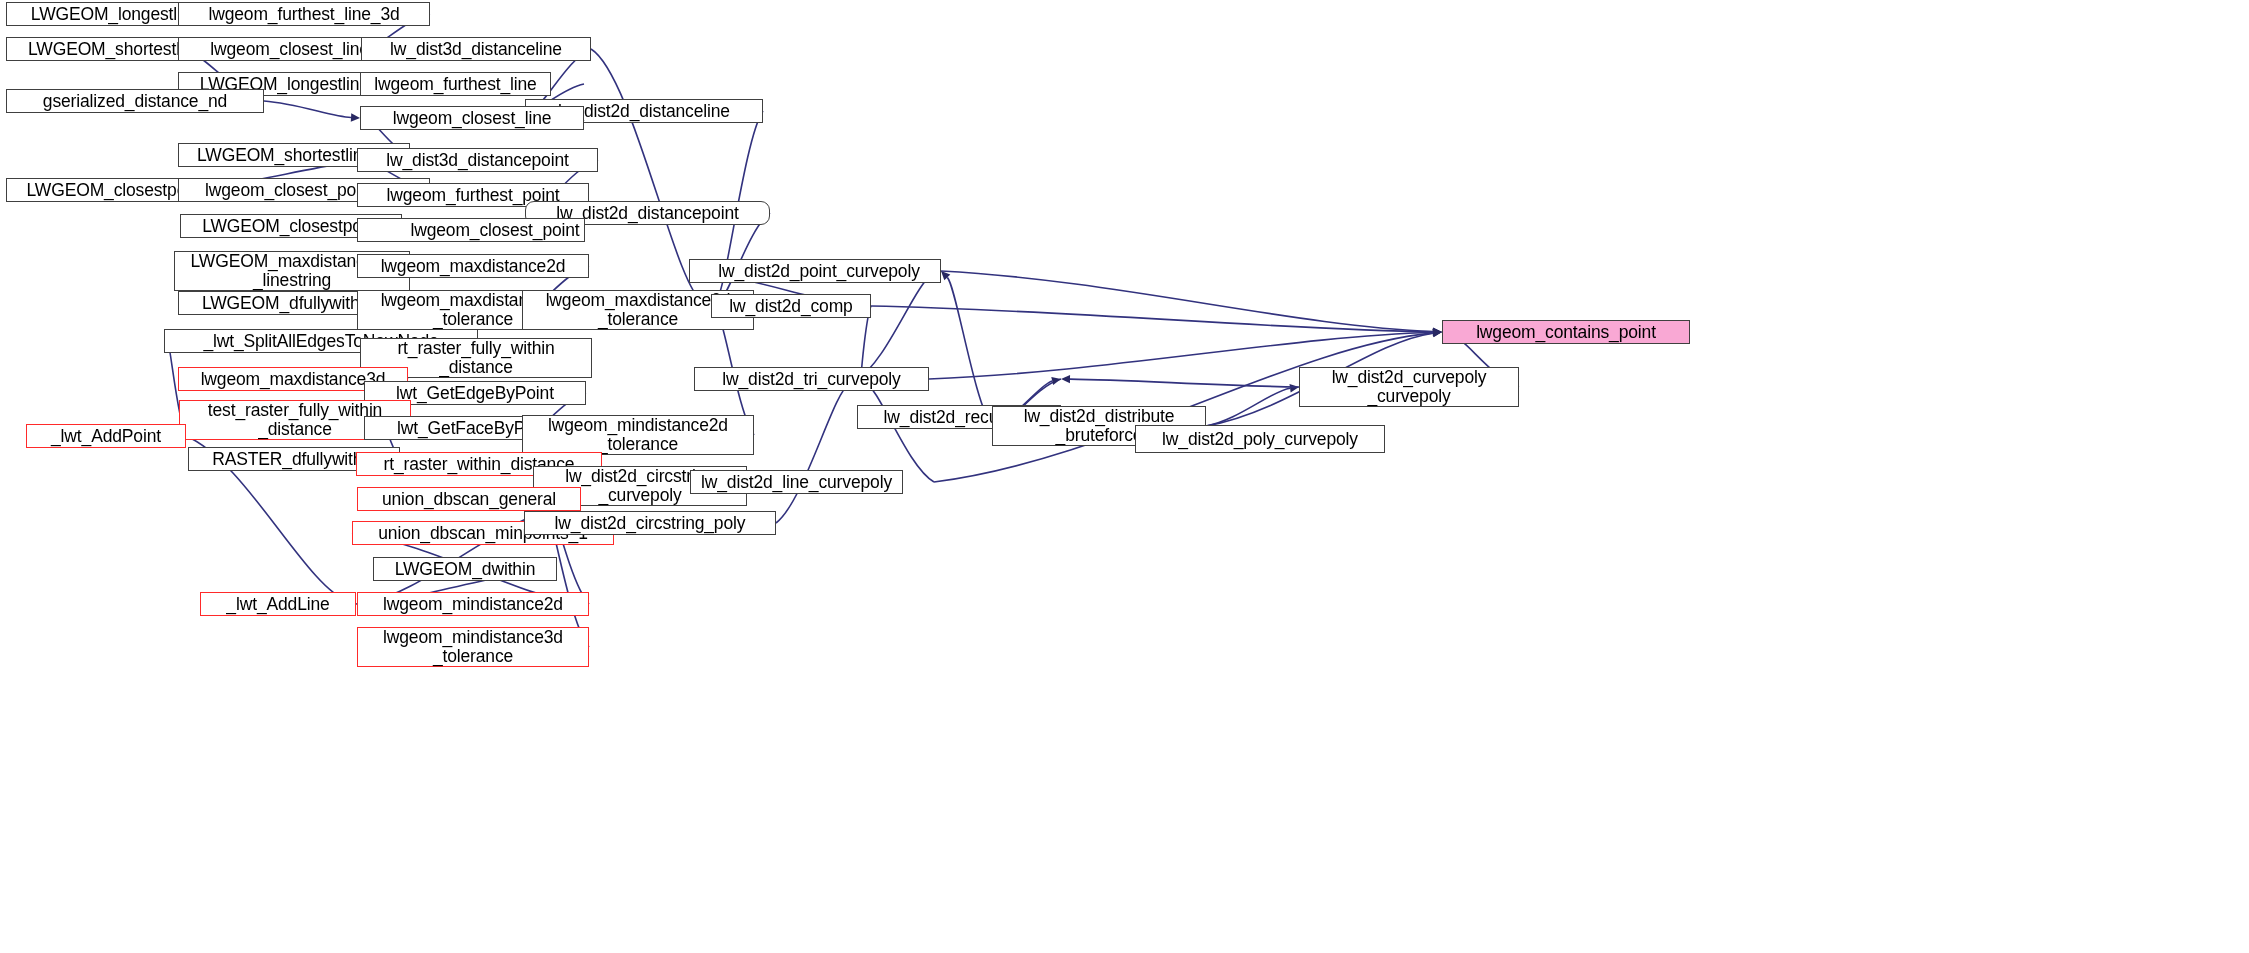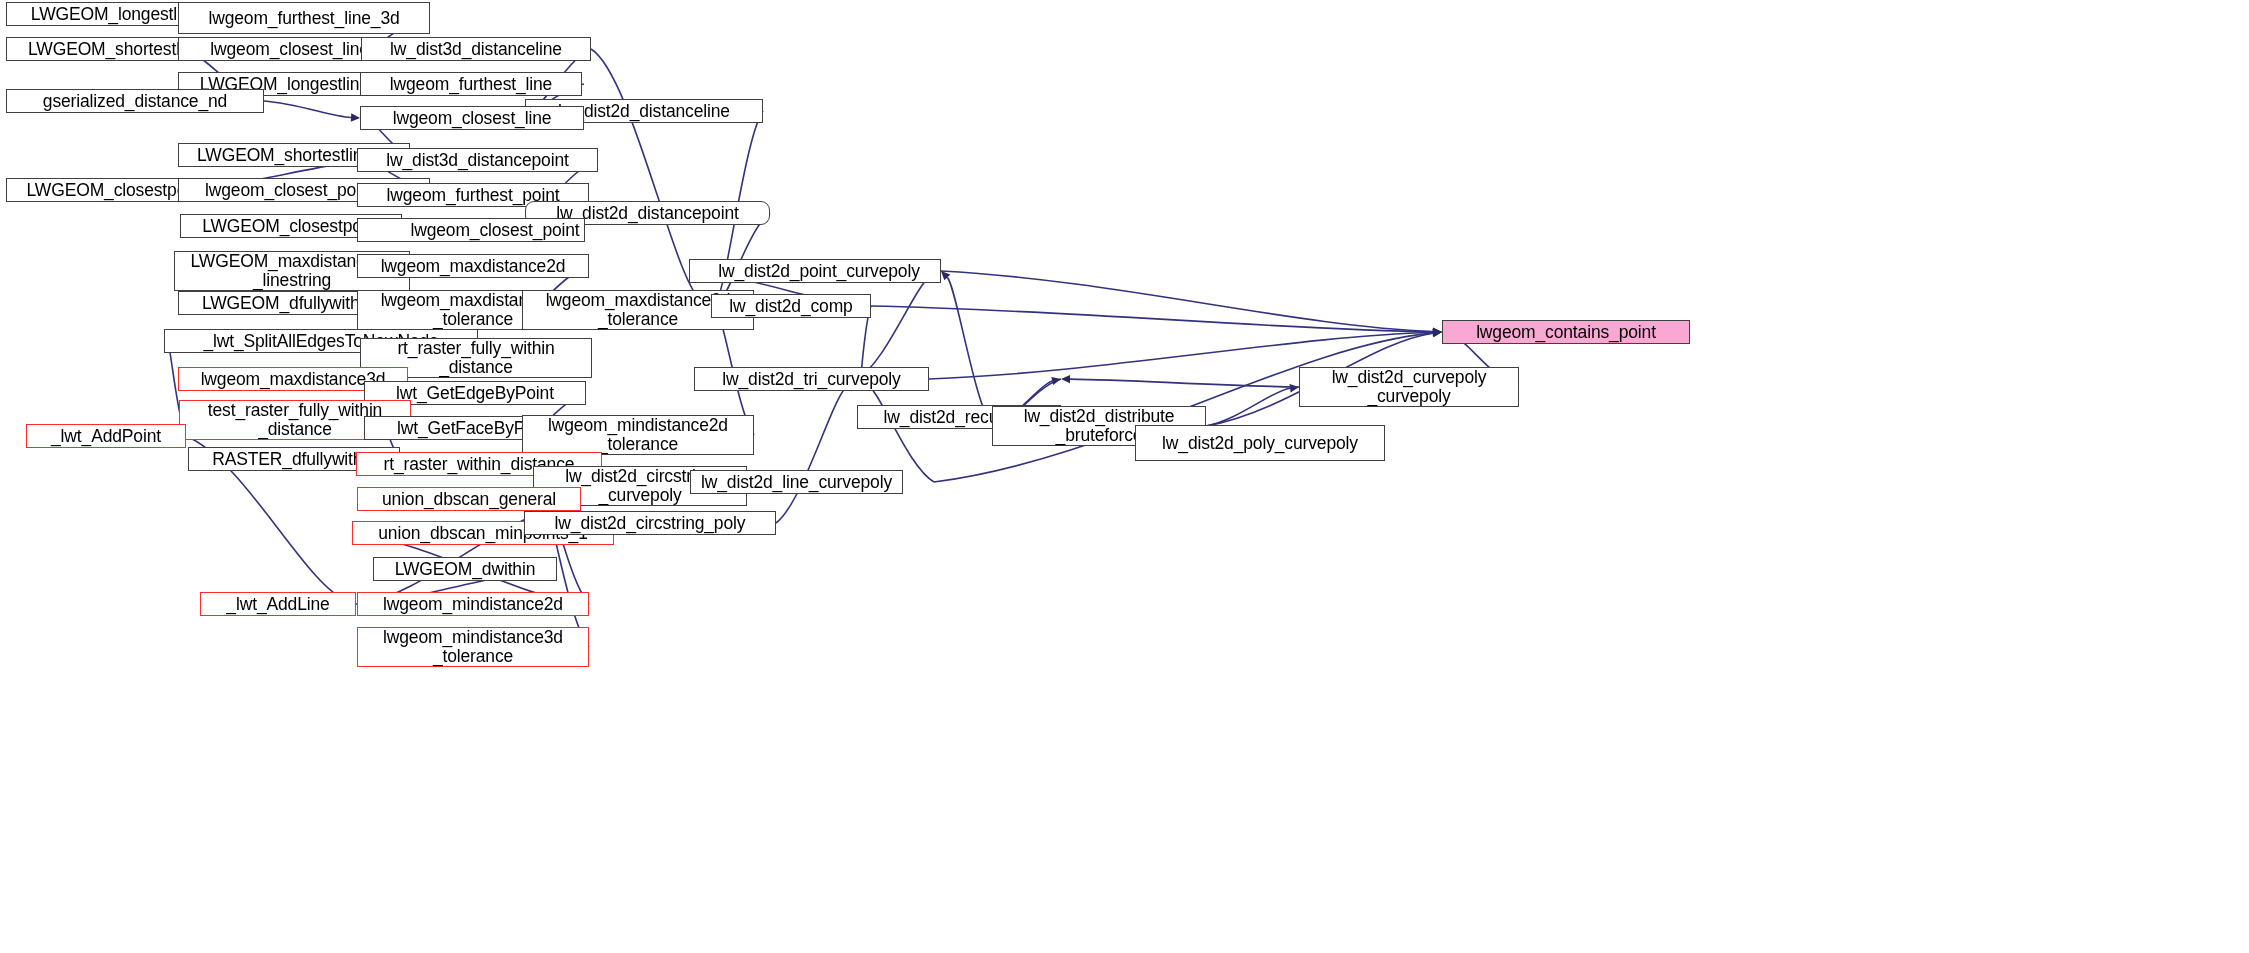--- a/index.html
+++ b/index.html
@@ -145,26 +145,26 @@
         <path d="M 929,379 C 1108.55,371.95 1288.1,336.7 1433.004193989476,332.27472571961965"></path>
         <polygon points="1442,332 1433.1323993252986,336.47276852453086 1432.8759886536536,328.07668291470844"></polygon>
         <path d="M 857,379 C 886.4,362.8 915.8,281.8 932.7276947298375,274.5452736872125"></path>
         <polygon points="941,271 934.38215578387,278.40568281328837 931.073233675805,270.68486456113664"></polygon>
         <path d="M 992,426 C 974.15,402.75 956.3,286.5 947.32250331365,277.40515041578925"></path>
         <polygon points="941,271 950.311573507685,274.45464886941926 944.333433119615,280.35565196215924"></polygon>
       </g>
   </svg>
   <div id="node-layer">
       <div class="node" style="left: 6px; top: 2px; width: 238px; height: 24px;">LWGEOM_longestline3d</div>
-      <div class="node" style="left: 178px; top: 2px; width: 252px; height: 32px;">lwgeom_furthest_line_3d</div>
+      <div class="node" style="left: 178px; top: 2px; width: 252px; height: 24px;">lwgeom_furthest_line_3d</div>
       <div class="node" style="left: 6px; top: 37px; width: 238px; height: 24px;">LWGEOM_shortestline3d</div>
       <div class="node" style="left: 178px; top: 37px; width: 252px; height: 24px;">lwgeom_closest_line_3d</div>
       <div class="node" style="left: 361px; top: 37px; width: 230px; height: 24px;">lw_dist3d_distanceline</div>
       <div class="node" style="left: 178px; top: 72px; width: 232px; height: 24px;">LWGEOM_longestline2d</div>
-      <div class="node" style="left: 360px; top: 72px; width: 222px; height: 24px;">lwgeom_furthest_line</div>
+      <div class="node" style="left: 360px; top: 72px; width: 191px; height: 24px;">lwgeom_furthest_line</div>
       <div class="node" style="left: 6px; top: 89px; width: 258px; height: 24px;">gserialized_distance_nd</div>
       <div class="node" style="left: 525px; top: 99px; width: 238px; height: 24px;">lw_dist2d_distanceline</div>
       <div class="node" style="left: 360px; top: 106px; width: 224px; height: 24px;">lwgeom_closest_line</div>
       <div class="node" style="left: 178px; top: 143px; width: 232px; height: 24px;">LWGEOM_shortestline2d</div>
       <div class="node" style="left: 357px; top: 148px; width: 241px; height: 24px;">lw_dist3d_distancepoint</div>
       <div class="node" style="left: 6px; top: 178px; width: 238px; height: 24px;">LWGEOM_closestpoint3d</div>
       <div class="node" style="left: 178px; top: 178px; width: 252px; height: 24px;">lwgeom_closest_point_3d</div>
       <div class="node" style="left: 357px; top: 183px; width: 232px; height: 24px;">lwgeom_furthest_point</div>
       <div class="node" style="left: 525px; top: 201px; width: 245px; height: 24px; border-radius: 9px;">lw_dist2d_distancepoint</div>
       <div class="node" style="left: 180px; top: 214px; width: 222px; height: 24px;">LWGEOM_closestpoint</div>
@@ -190,21 +190,21 @@
       <div class="node red" style="left: 178px; top: 367px; width: 230px; height: 24px;">lwgeom_maxdistance3d</div>
       <div class="node" style="left: 364px; top: 381px; width: 222px; height: 24px;">lwt_GetEdgeByPoint</div>
       <div class="node red" style="left: 179px; top: 400px; width: 232px; height: 40px;">test_raster_fully_within
 _distance</div>
       <div class="node" style="left: 992px; top: 406px; width: 214px; height: 40px;">lw_dist2d_distribute
 _bruteforce</div>
       <div class="node" style="left: 364px; top: 416px; width: 222px; height: 24px;">lwt_GetFaceByPoint</div>
       <div class="node" style="left: 522px; top: 415px; width: 232px; height: 40px;">lwgeom_mindistance2d
 _tolerance</div>
       <div class="node red" style="left: 26px; top: 424px; width: 160px; height: 24px;">_lwt_AddPoint</div>
-      <div class="node" style="left: 1135px; top: 425px; width: 250px; height: 36px;">lw_dist2d_poly_curvepoly</div>
+      <div class="node" style="left: 1135px; top: 425px; width: 250px; height: 28px;">lw_dist2d_poly_curvepoly</div>
       <div class="node" style="left: 188px; top: 447px; width: 212px; height: 24px;">RASTER_dfullywithin</div>
       <div class="node red" style="left: 356px; top: 452px; width: 246px; height: 24px;">rt_raster_within_distance</div>
       <div class="node" style="left: 533px; top: 466px; width: 214px; height: 40px;">lw_dist2d_circstring
 _curvepoly</div>
       <div class="node" style="left: 690px; top: 470px; width: 213px; height: 24px;">lw_dist2d_line_curvepoly</div>
       <div class="node red" style="left: 357px; top: 487px; width: 224px; height: 24px;">union_dbscan_general</div>
       <div class="node red" style="left: 352px; top: 521px; width: 262px; height: 24px;">union_dbscan_minpoints_1</div>
       <div class="node" style="left: 524px; top: 511px; width: 252px; height: 24px;">lw_dist2d_circstring_poly</div>
       <div class="node" style="left: 373px; top: 557px; width: 184px; height: 24px;">LWGEOM_dwithin</div>
       <div class="node red" style="left: 200px; top: 592px; width: 156px; height: 24px;">_lwt_AddLine</div>

